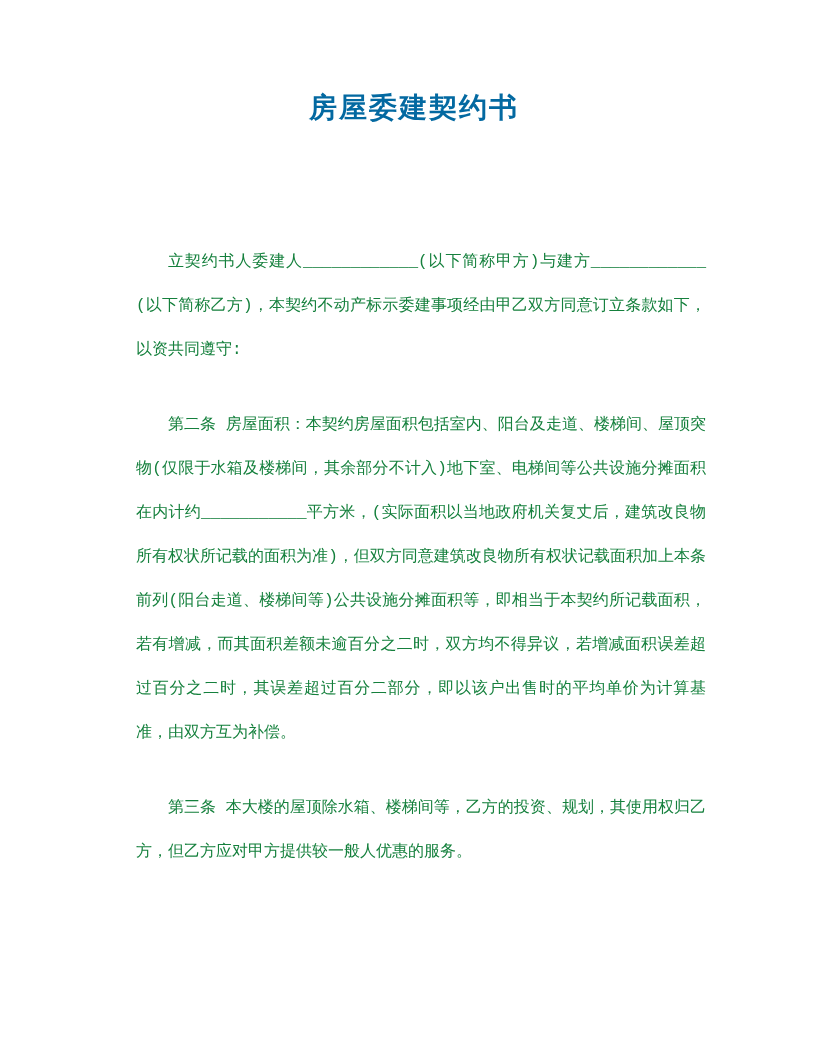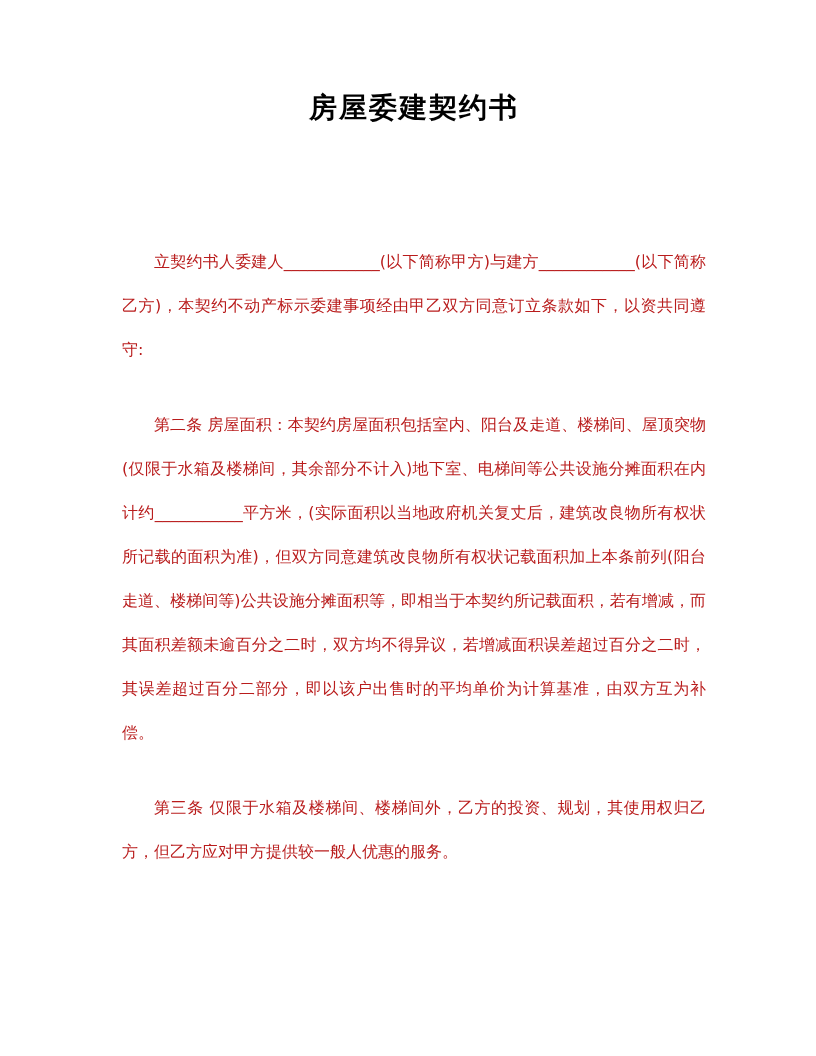--- a/index.html
+++ b/index.html
@@ -19,39 +19,40 @@
     color: #000000;
     overflow: hidden;
   }
   .doc-title {
     margin: 0 0 112px 0;
     text-align: center;
     font-size: 28px;
     font-weight: 700;
     line-height: 40px;
     letter-spacing: 2px;
-    color: #000000;
+    color: #0369a1;
   }
   .doc-body p {
-    margin: 0 0 31px 0;
+    margin: 0 0 31px 14px;
     font-size: 16px;
     line-height: 44px;
     text-align: justify;
     text-indent: 2em;
     word-break: break-all;
-    color: #b91c1c;
+    color: #15803d;
+    font-family: Liberation Mono, monospace;
   }
 </style>
 </head>
 <body>
 
 <div class="page">
   <h1 class="doc-title">房屋委建契约书</h1>
 
   <div class="doc-body">
     <p>立契约书人委建人____________(以下简称甲方)与建方____________(以下简称乙方)，本契约不动产标示委建事项经由甲乙双方同意订立条款如下，以资共同遵守:</p>
 
 
     <p>第二条 房屋面积：本契约房屋面积包括室内、阳台及走道、楼梯间、屋顶突物(仅限于水箱及楼梯间，其余部分不计入)地下室、电梯间等公共设施分摊面积在内计约___________平方米，(实际面积以当地政府机关复丈后，建筑改良物所有权状所记载的面积为准)，但双方同意建筑改良物所有权状记载面积加上本条前列(阳台走道、楼梯间等)公共设施分摊面积等，即相当于本契约所记载面积，若有增减，而其面积差额未逾百分之二时，双方均不得异议，若增减面积误差超过百分之二时，其误差超过百分二部分，即以该户出售时的平均单价为计算基准，由双方互为补偿。</p>
 
-    <p>第三条  仅限于水箱及楼梯间、楼梯间外，乙方的投资、规划，其使用权归乙方，但乙方应对甲方提供较一般人优惠的服务。</p>
+    <p>第三条  本大楼的屋顶除水箱、楼梯间等，乙方的投资、规划，其使用权归乙方，但乙方应对甲方提供较一般人优惠的服务。</p>
   </div>
 </div>
 
 </body></html>

